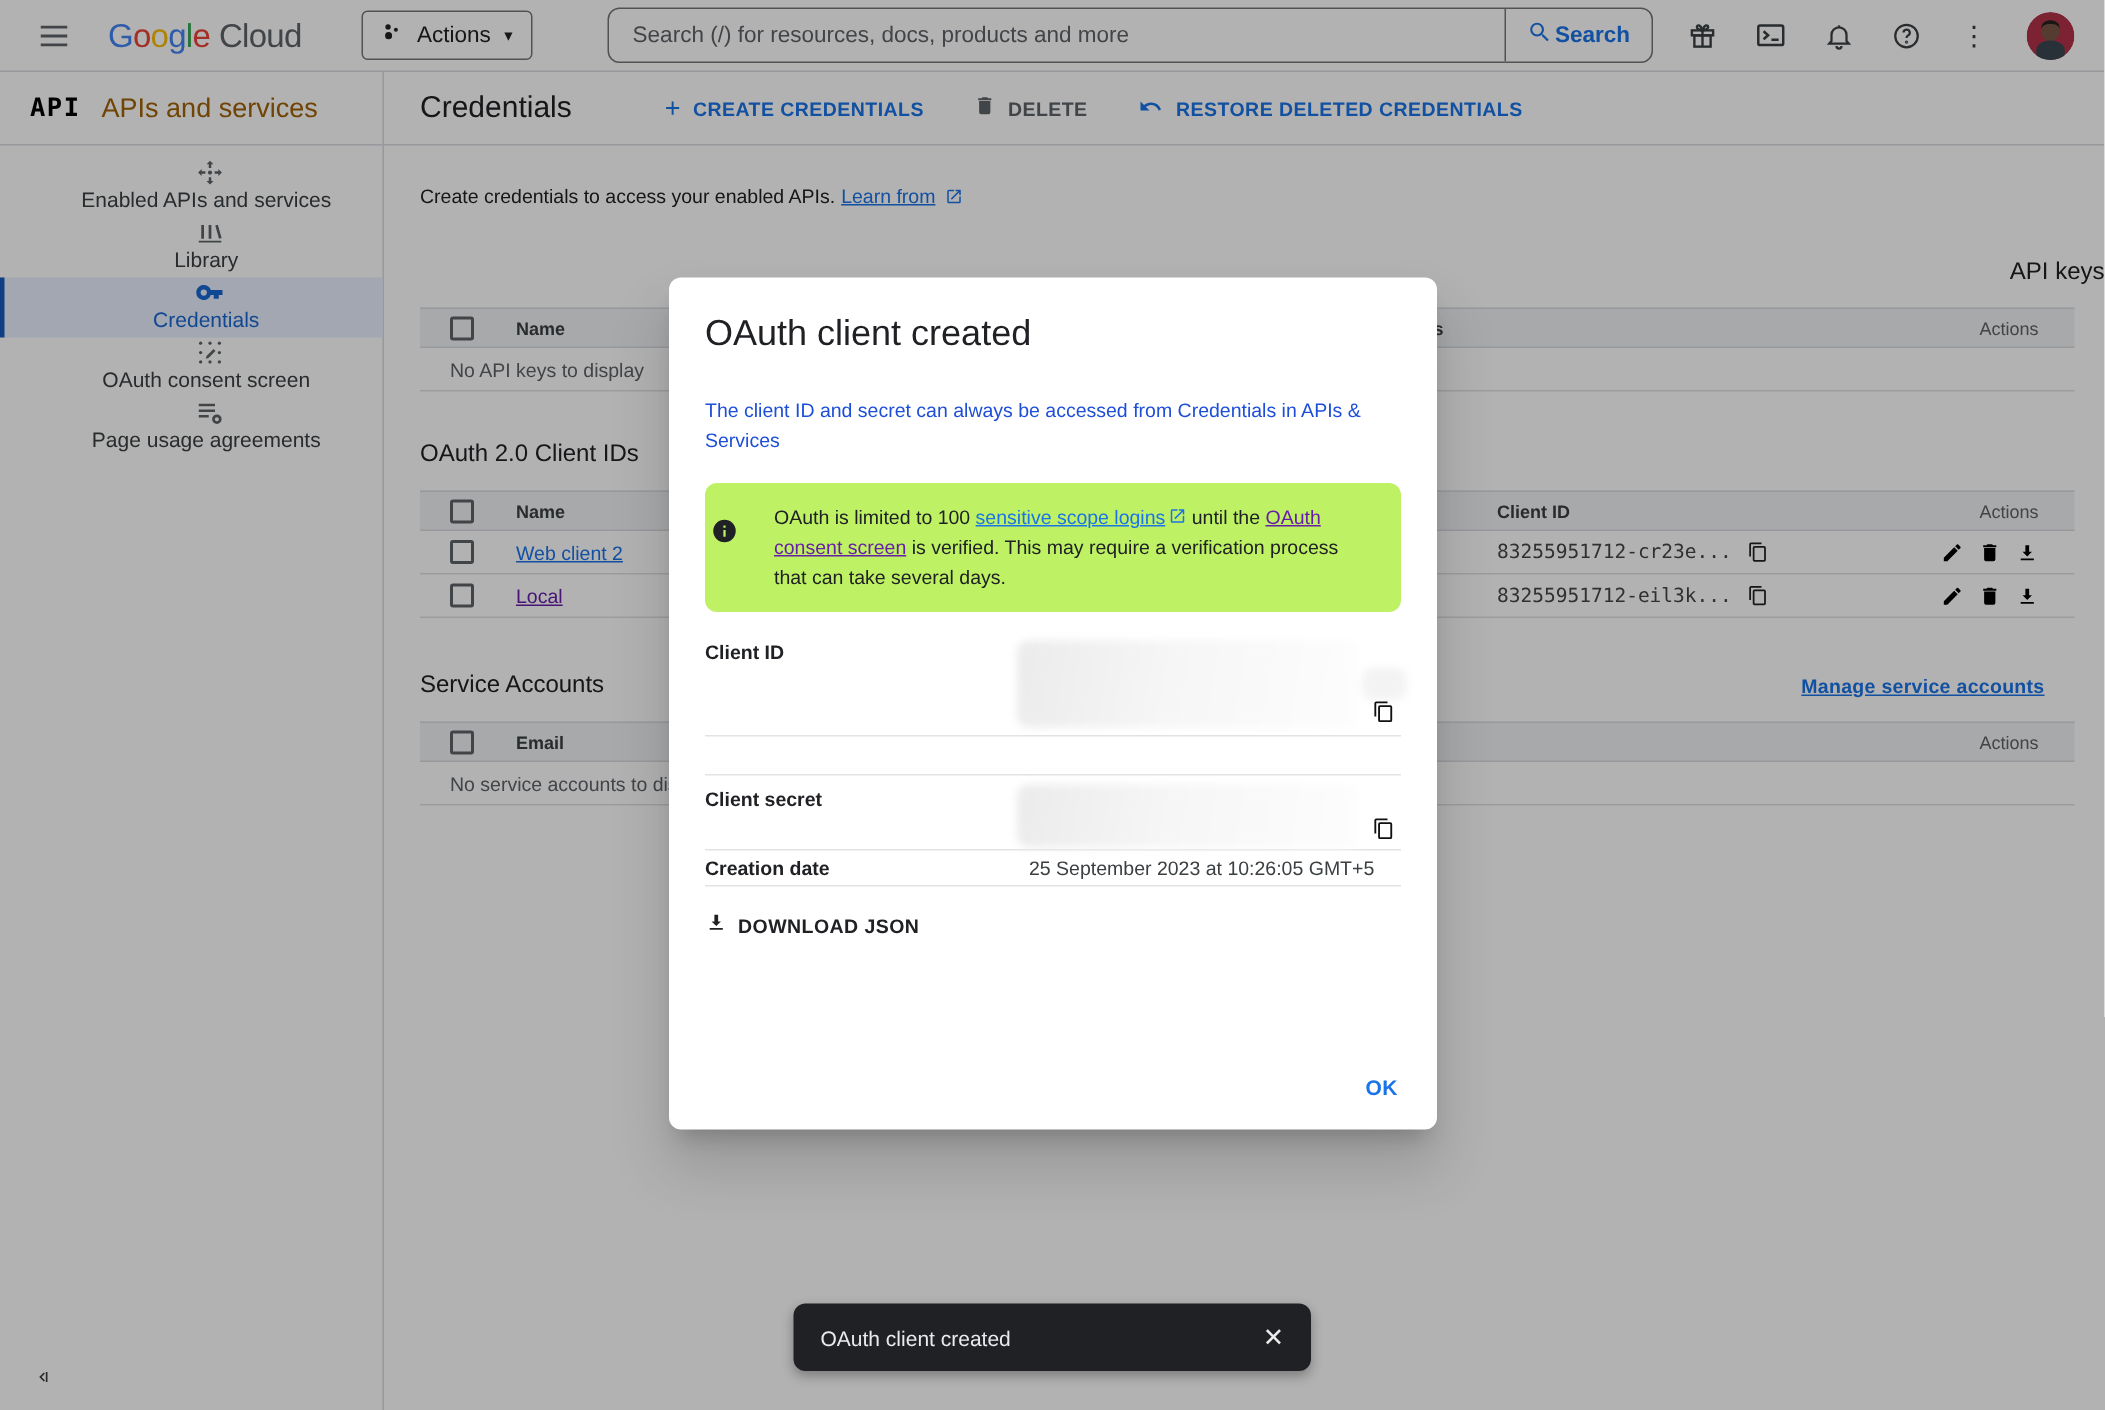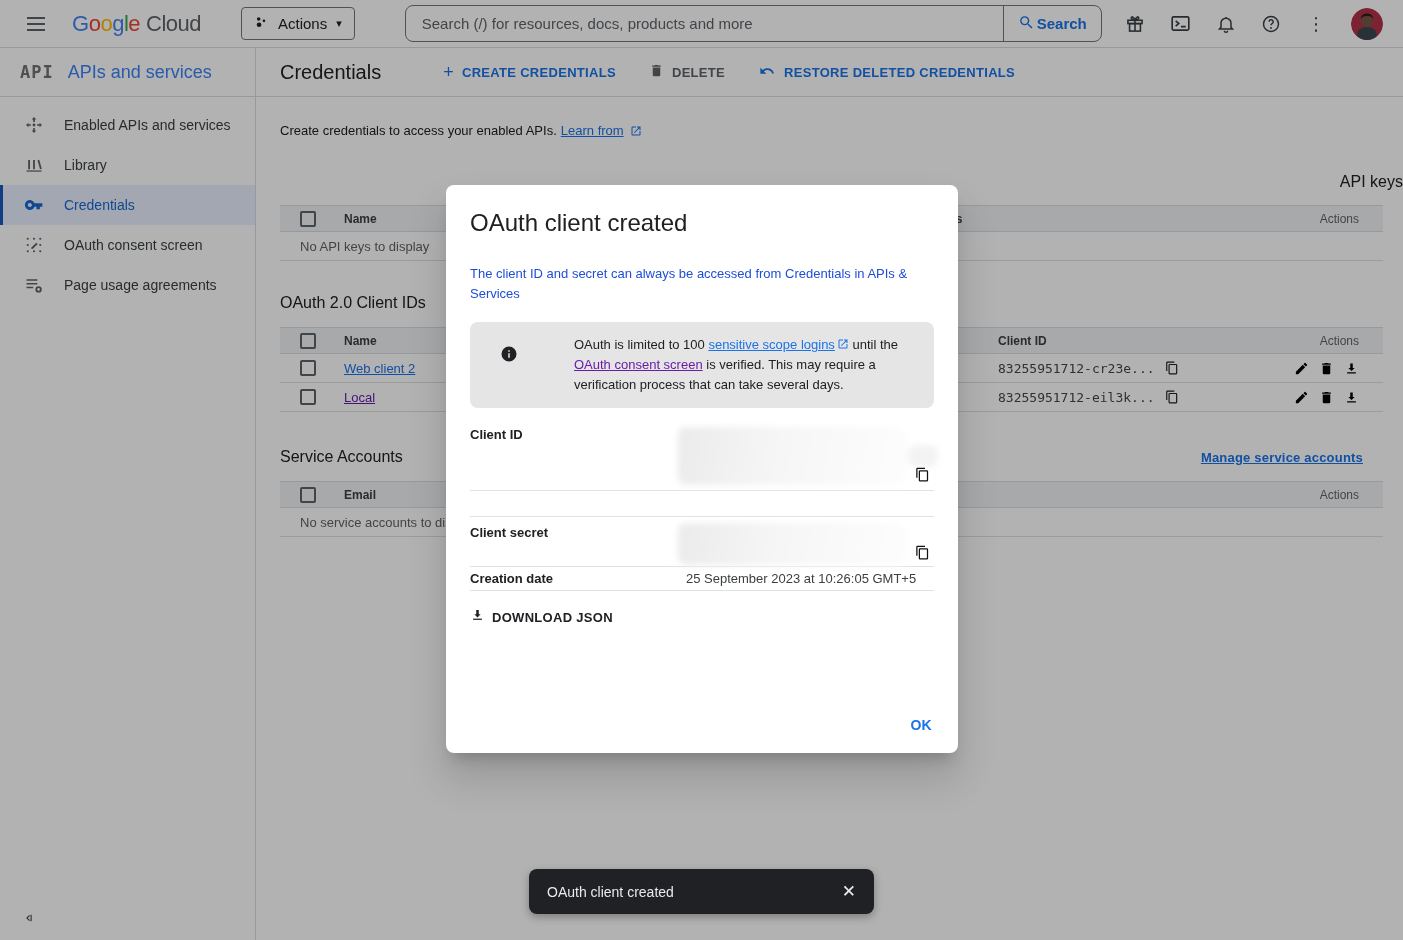--- a/index.html
+++ b/index.html
@@ -26,24 +26,24 @@
   .search-btn { width:98px; border:none; border-left:1px solid #747775; background:transparent; display:flex;
                 align-items:center; justify-content:center; gap:2px; color:#1a73e8; font-weight:700; font-size:15px; cursor:pointer; }
   .top-icons { margin-left:auto; display:flex; align-items:center; gap:25px; padding-right:20px; }
   .kebab { font-size:18px; color:#3c4043; width:20px; text-align:center; }
   .avatar { width:32px; height:32px; border-radius:50%; overflow:hidden; }
 
   
   .sidebar { position:absolute; top:48px; left:0; width:256px; bottom:0; background:#fff; border-right:1px solid #dadce0; }
   .sb-head { height:49px; display:flex; align-items:center; border-bottom:1px solid #dadce0; }
   .api-glyph { font-family:"DejaVu Sans Mono","Liberation Mono",monospace; font-weight:700; font-size:17px;
-               color:#737373; margin-left:20px; letter-spacing:1px; }
-  .sb-title { font-size:18px; color:#3b82f6; margin-left:14px; }
+               color:#000000; margin-left:20px; letter-spacing:1px; }
+  .sb-title { font-size:18px; color:#a16207; margin-left:14px; }
   .sb-list { padding-top:8px; }
-  .sb-item { position:relative; height:40px; display:flex; align-items:center; cursor:pointer; color:#3c4043; }
+  .sb-item { position:relative; height:40px; display:flex; align-items:center; cursor:pointer; color:#3c4043;flex-direction:column; }
   .sb-item .sb-ic { width:20px; margin-left:24px; display:flex; color:#5f6368; }
   .sb-item .sb-lbl { margin-left:20px; font-size:14px; }
   .sb-item.selected { background:#e8f0fe; color:#1967d2; }
   .sb-item.selected .sb-ic { color:#1967d2; }
   .sb-item.selected::before { content:""; position:absolute; left:0; top:0; bottom:0; width:3px; background:#185abc; }
   .collapse-btn { position:absolute; left:20px; bottom:14px; }
 
   
   .main { position:absolute; top:48px; left:256px; width:1147px; bottom:0; background:#fff; }
   .page-header { height:49px; border-bottom:1px solid #dadce0; display:flex; align-items:center; padding-left:24px; }
@@ -78,21 +78,21 @@
   .mono { font-family:"DejaVu Sans Mono","Liberation Mono",monospace; font-size:13px; color:#444746; }
   .copy-ic { color:#202124; display:flex; }
   .empty-txt { padding-left:20px; color:#5f6368; }
 
   
   .scrim { position:absolute; inset:0; background:rgba(0,0,0,.30); z-index:50; }
   .modal { position:absolute; left:446px; top:185px; width:512px; height:568px; background:#fff; border-radius:8px;
            box-shadow:0 11px 15px -7px rgba(0,0,0,.2), 0 24px 38px 3px rgba(0,0,0,.14); z-index:100; padding:24px; }
   .m-title { font-size:24px; font-weight:400; color:#202124; }
   .m-desc { margin-top:27px; font-size:13px; line-height:20px; color:#1d4ed8; width:450px; }
-  .notice { margin-top:18px; background:#e5e5e5; border-radius:8px; padding:13px 18px 13px 30px; display:flex;gap:32px; }
+  .notice { margin-top:18px; background:#bef264; border-radius:8px; padding:13px 18px 13px 4px; display:flex; }
   .notice-ic { width:30px; padding-top:10px; flex:none; display:flex; }
   .notice-tx { font-size:13px; line-height:20px; color:#202124; margin-left:12px; }
   .frow { display:flex; border-bottom:1px solid #e3e3e3; }
   .flabel { width:216px; font-size:13px; font-weight:700; color:#202124; }
   .fvalue { flex:1; position:relative; font-size:13px; color:#3c4043; }
   .frow-id { margin-top:13px; height:70px; padding-top:6px; }
   .frow-sp { height:26px; }
   .frow-secret { height:50px; padding-top:8px; }
   .frow-line { height:24px; align-items:center; }
   .frow-line .fvalue { display:flex; align-items:center; gap:4px; }

